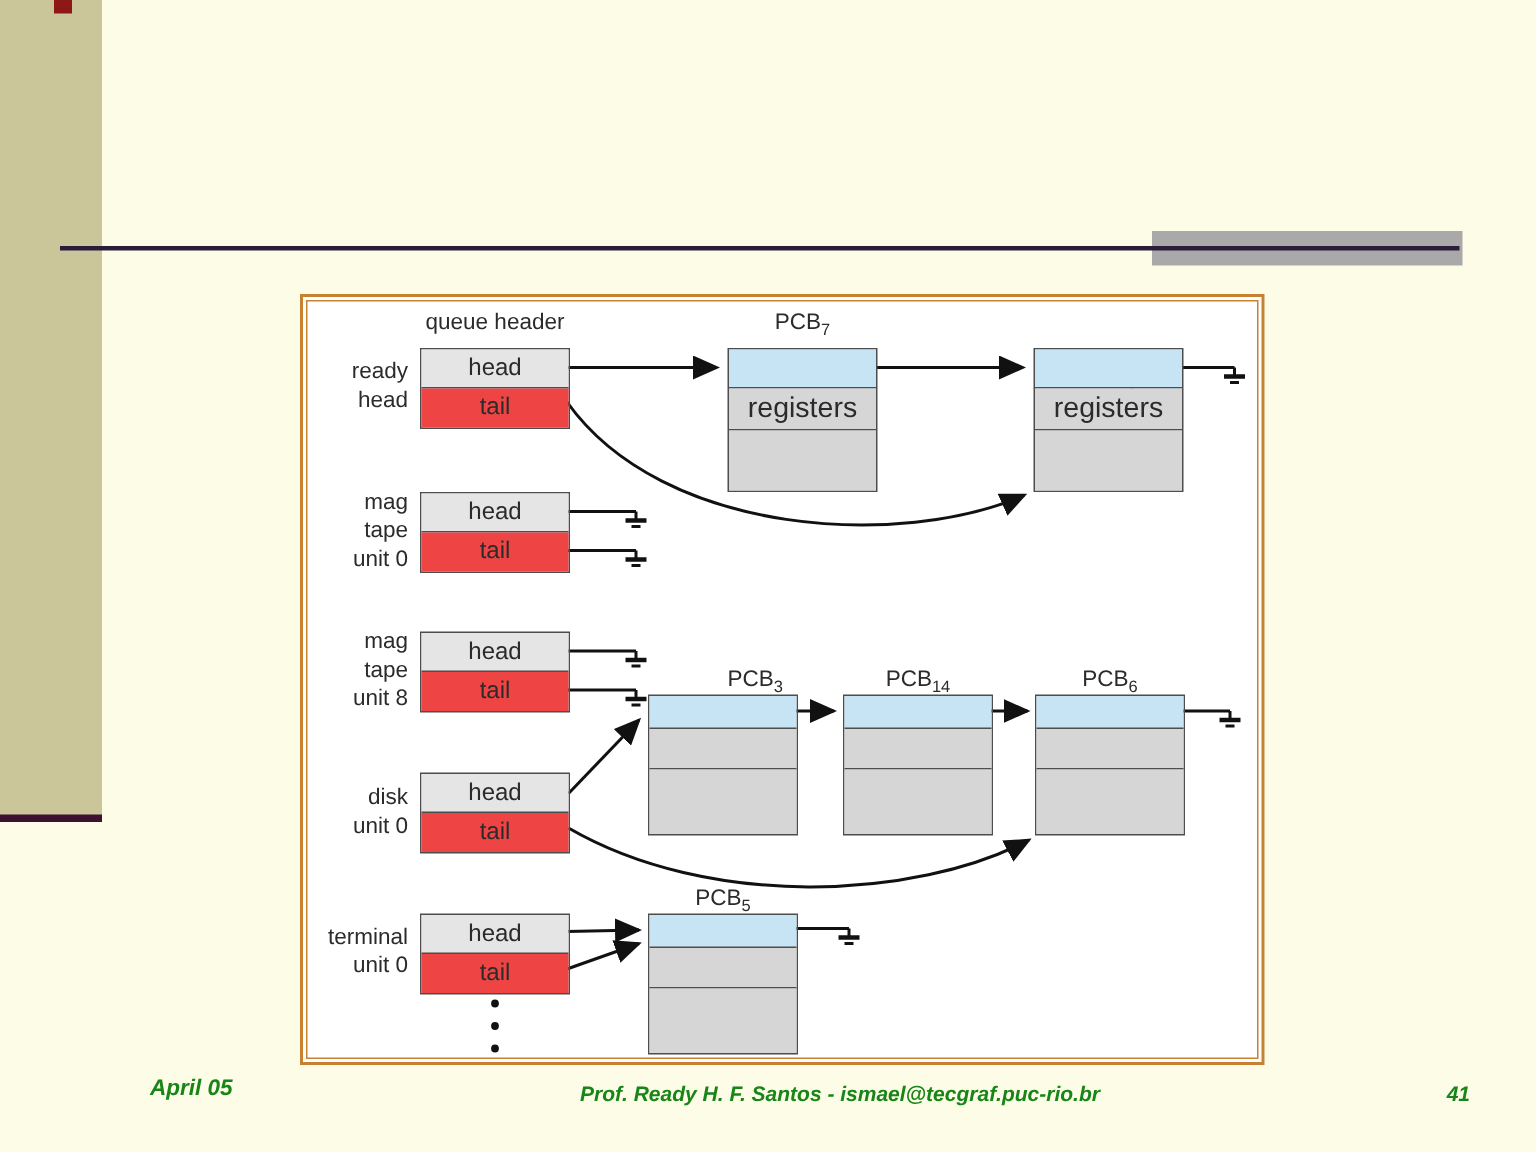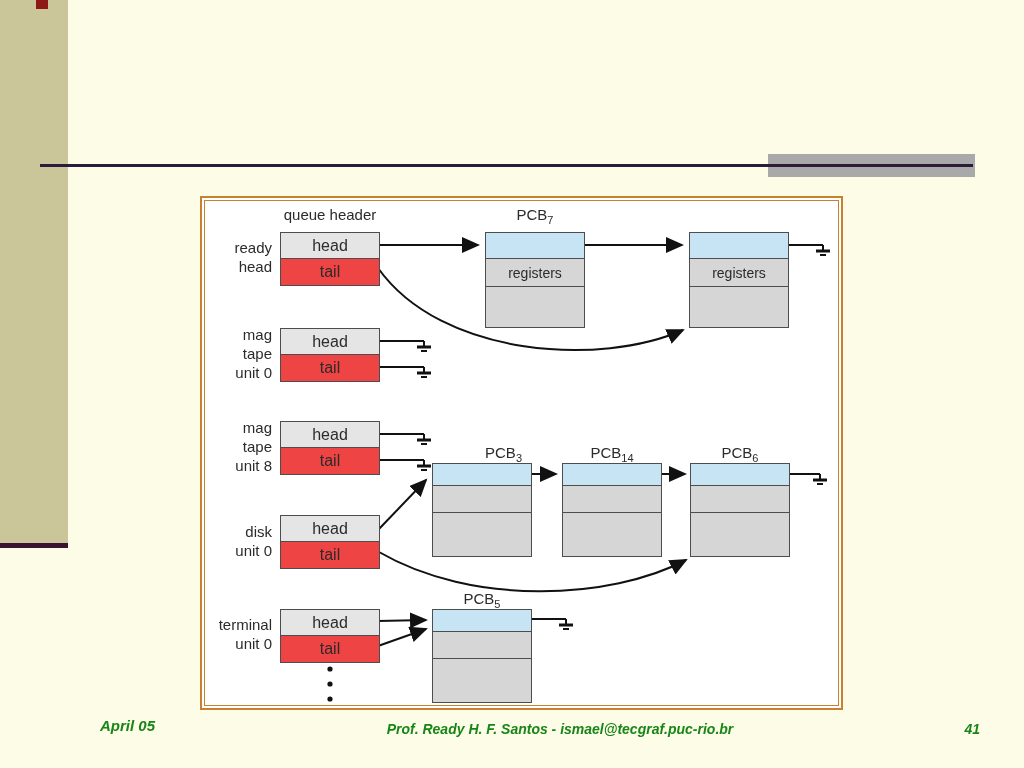--- a/index.html
+++ b/index.html
@@ -43,21 +43,21 @@
   .qbox{position:absolute;width:100px;border:1px solid #4d4d4d;box-sizing:border-box;}
   .qrow{height:26px;line-height:26px;text-align:center;font-size:16px;color:#2b2b2b;
         box-sizing:border-box;}
   .row-head{background:#e5e5e5;border-bottom:1px solid #4d4d4d;}
   .row-tail{background:#ef4444;}
 
   
   .pcb{position:absolute;width:100px;border:1px solid #4d4d4d;box-sizing:border-box;}
   .pcb-top{background:#C6E4F4;border-bottom:1px solid #4d4d4d;box-sizing:border-box;}
   .pcb-mid{background:#D6D6D6;border-bottom:1px solid #4d4d4d;box-sizing:border-box;
-           text-align:center;font-size:14px;color:#2b2b2b;}
+           text-align:center;font-size:19px;color:#2b2b2b;}
   .pcb-bot{background:#D6D6D6;box-sizing:border-box;}
   .h26{height:26px;} .h28{height:28px;line-height:28px;} .h40{height:40px;}
   .h22{height:22px;} .h27{height:27px;} .h43{height:43px;}
 </style>
 </head>
 <body>
 
 <div class="sidebar"></div>
 <div class="sidebar-underline"></div>
 <div class="red-mark"></div>

